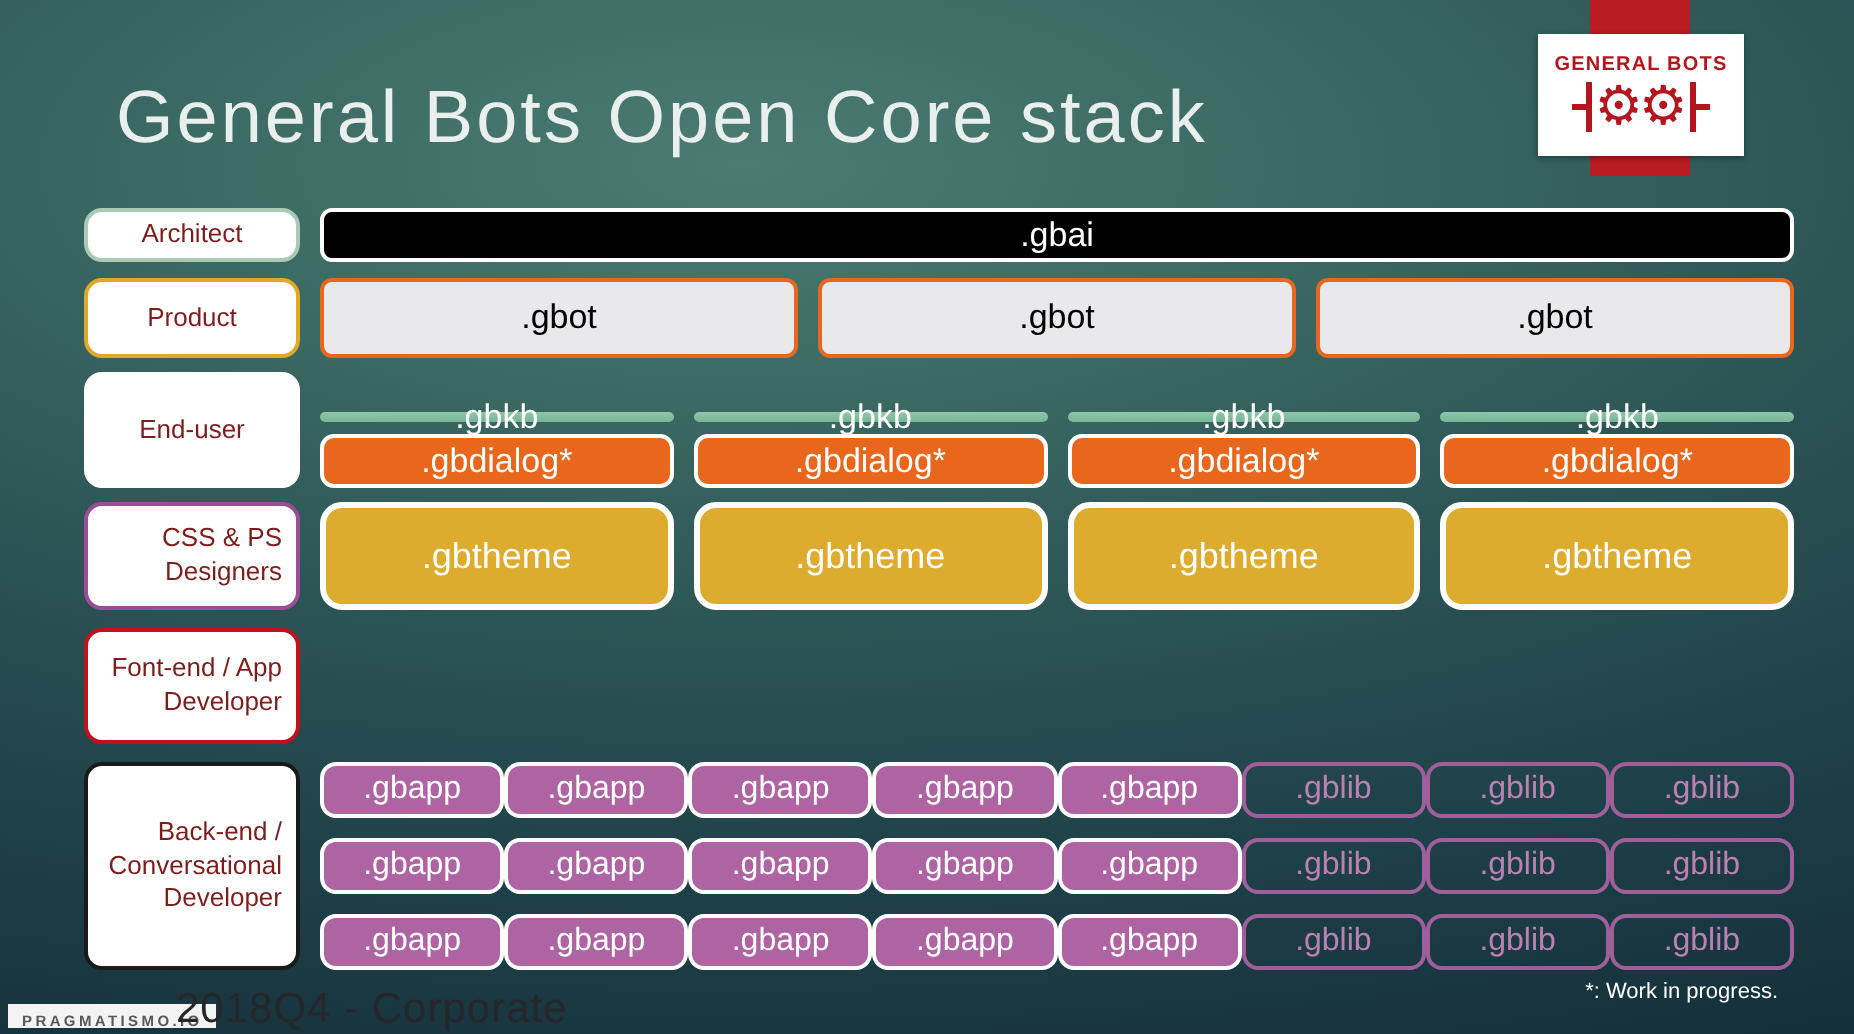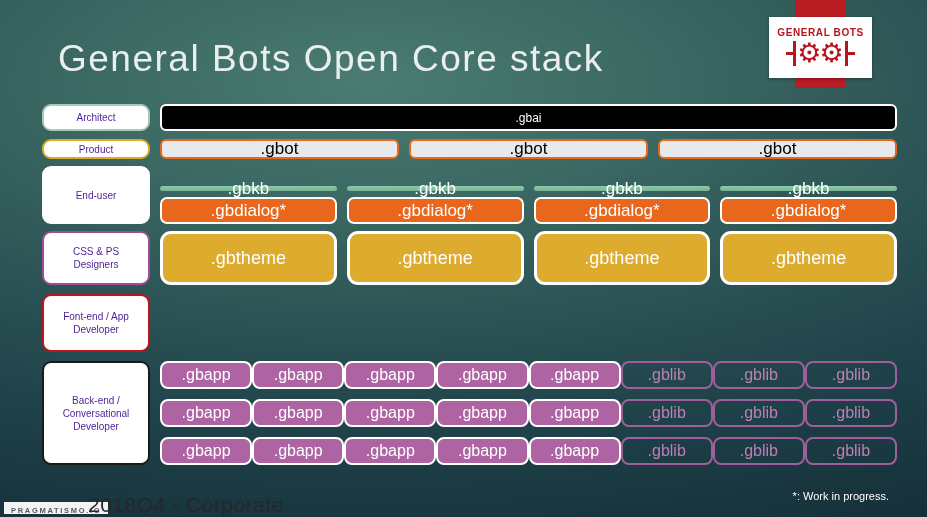--- a/index.html
+++ b/index.html
@@ -46,43 +46,43 @@
   }
   .gear-bar.left::before  { right:3px; }
   .gear-bar.right::before { left:3px; }
 
   
   .stack { position:absolute; left:42px; top:104px; width:855px; }
   .row { display:flex; align-items:stretch; }
   .row-label {
     width:108px; min-width:108px; margin-right:10px;
     background:#ffffff; border-radius:9px;
-    display:flex; align-items:center; justify-content:center; text-align:center;
-    font-size:10px; line-height:1.3; color:#4c1d95; padding:2px 7px;
+    display:flex; align-items:center; justify-content:center; text-align:right;
+    font-size:13px; line-height:1.3; color:#7f1d1d; padding:2px 7px;
   }
   .row-content { flex:1; display:flex; gap:10px; }
   .col-stack { flex:1; display:flex; flex-direction:column; }
 
   .r-architect { height:27px; margin-bottom:8px; }
-  .r-product   { height:20px; margin-bottom:7px; }
+  .r-product   { height:40px; margin-bottom:7px; }
   .r-enduser   { height:58px; margin-bottom:7px; }
   .r-designers { height:54px; margin-bottom:9px; }
   .r-frontend  { height:58px; margin-bottom:9px; }
 
   .sub-gbkb    { height:25px; display:flex; gap:10px; margin-bottom:6px; }
   .sub-gbdialog{ height:27px; display:flex; gap:10px; }
 
   .backend-grid { flex:1; display:flex; flex-direction:column; gap:10px; }
   .backend-row  { height:28px; display:flex; gap:0; }
 
   .box {
     flex:1; display:flex; align-items:center; justify-content:center;
     color:#fff; white-space:nowrap;
   }
-  .gbai  { background:#000; border:2px solid #fff; border-radius:6px; font-size:12px; }
+  .gbai  { background:#000; border:2px solid #fff; border-radius:6px; font-size:17px; }
   .gbot  { background:#e9e8ea; border:2px solid #e8671f; border-radius:6px; color:#000; font-size:17px; }
   .gbkb  { background:linear-gradient(#8fc6aa,#77b595); border-radius:6px; font-size:17px;margin-top:20px; }
   .gbdialog { background:#e8671c; border:2px solid #fff; border-radius:7px; font-size:17px; }
   .gbtheme  { background:#ddab2e; border:3px solid #fff; border-radius:11px; font-size:18px; }
   .gbui     { background:#567e93; border:3px solid #fff; border-radius:13px; font-size:18px; }
   .gbapp    { background:#ae63a3; border:2px solid #fff; border-radius:8px; font-size:16px; }
   .gblib    { background:transparent; border:2px solid #a05f9a; border-radius:8px;
               color:#bc80b4; font-size:16px; }
 
   

